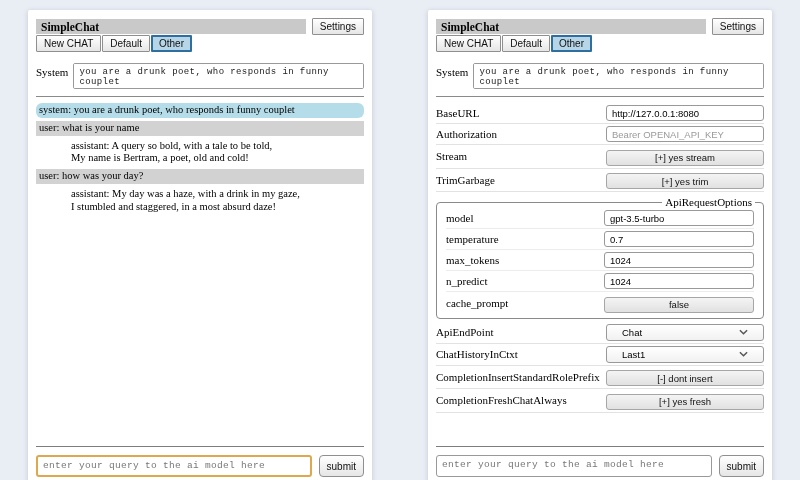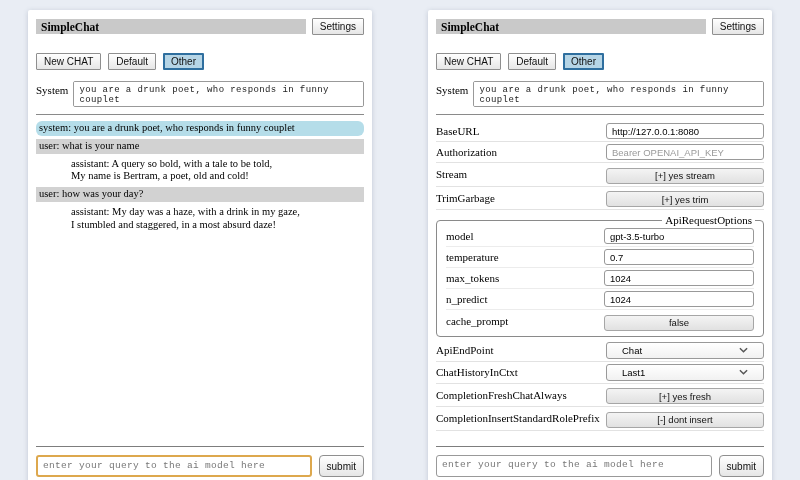--- a/index.html
+++ b/index.html
@@ -10,21 +10,21 @@
   #panel-left{left:28px;}
   #panel-right{left:428px;}
 
   
   .titlebar{display:flex;align-items:center;gap:6px;}
   .title{flex:1;background:#c9c9c9;font:bold 11.5px "Liberation Serif",serif;
          padding:2px 5px 1px;color:#000;}
   .btn{font:10px "Liberation Sans",sans-serif;color:#111;
        background:linear-gradient(#ffffff,#e6e6e6);border:1px solid #8f8f8f;
        border-radius:1px;padding:2px 7px;cursor:pointer;line-height:1.1;}
-  .tabs{margin-top:18px;display:flex;gap:7px;}
+  .tabs{margin-top:0;display:flex;gap:1px;}
   .tab.selected{background:#b6d5e6;border:2px solid #2f6f9f;padding:1px 6px;}
 
   .system-row{margin-top:11px;display:flex;gap:5px;}
   .system-label{font:11px "Liberation Serif",serif;padding-top:3px;color:#000;}
   .system-textarea{flex:1;height:26px;resize:none;border:1px solid #999;border-radius:2px;
                    font:9px "Liberation Mono",monospace;letter-spacing:.4px;
                    padding:3px 5px;color:#222;outline:none;}
   hr.head-sep{border:none;border-top:1px solid #8a8a8a;margin:7px 0 6px;}
 
   
@@ -191,27 +191,27 @@
       <span class="slabel">ChatHistoryInCtxt</span>
       <span class="sselect ctl">
         <span>Last1</span>
         <svg class="chev" viewBox="0 0 10 6">
             <path d="M1 1 L5 5 L9 1"></path>
           </svg>
       </span>
     </div>
 
     <div class="srow">
+      <span class="slabel">CompletionInsertStandardRolePrefix</span>
+      <span class="ctl"><button class="toggle">[-] dont insert</button></span>
+    </div>
+
+    <div class="srow">
       <span class="slabel">CompletionFreshChatAlways</span>
       <span class="ctl"><button class="toggle">[+] yes fresh</button></span>
-    </div>
-
-    <div class="srow">
-      <span class="slabel">CompletionInsertStandardRolePrefix</span>
-      <span class="ctl"><button class="toggle">[-] dont insert</button></span>
     </div>
 
   </div>
 
   <div class="query-bar">
     <textarea class="query-input" placeholder="enter your query to the ai model here" style=""></textarea>
     <button class="btn submit-btn">submit</button>
   </div>
 </div>
 

